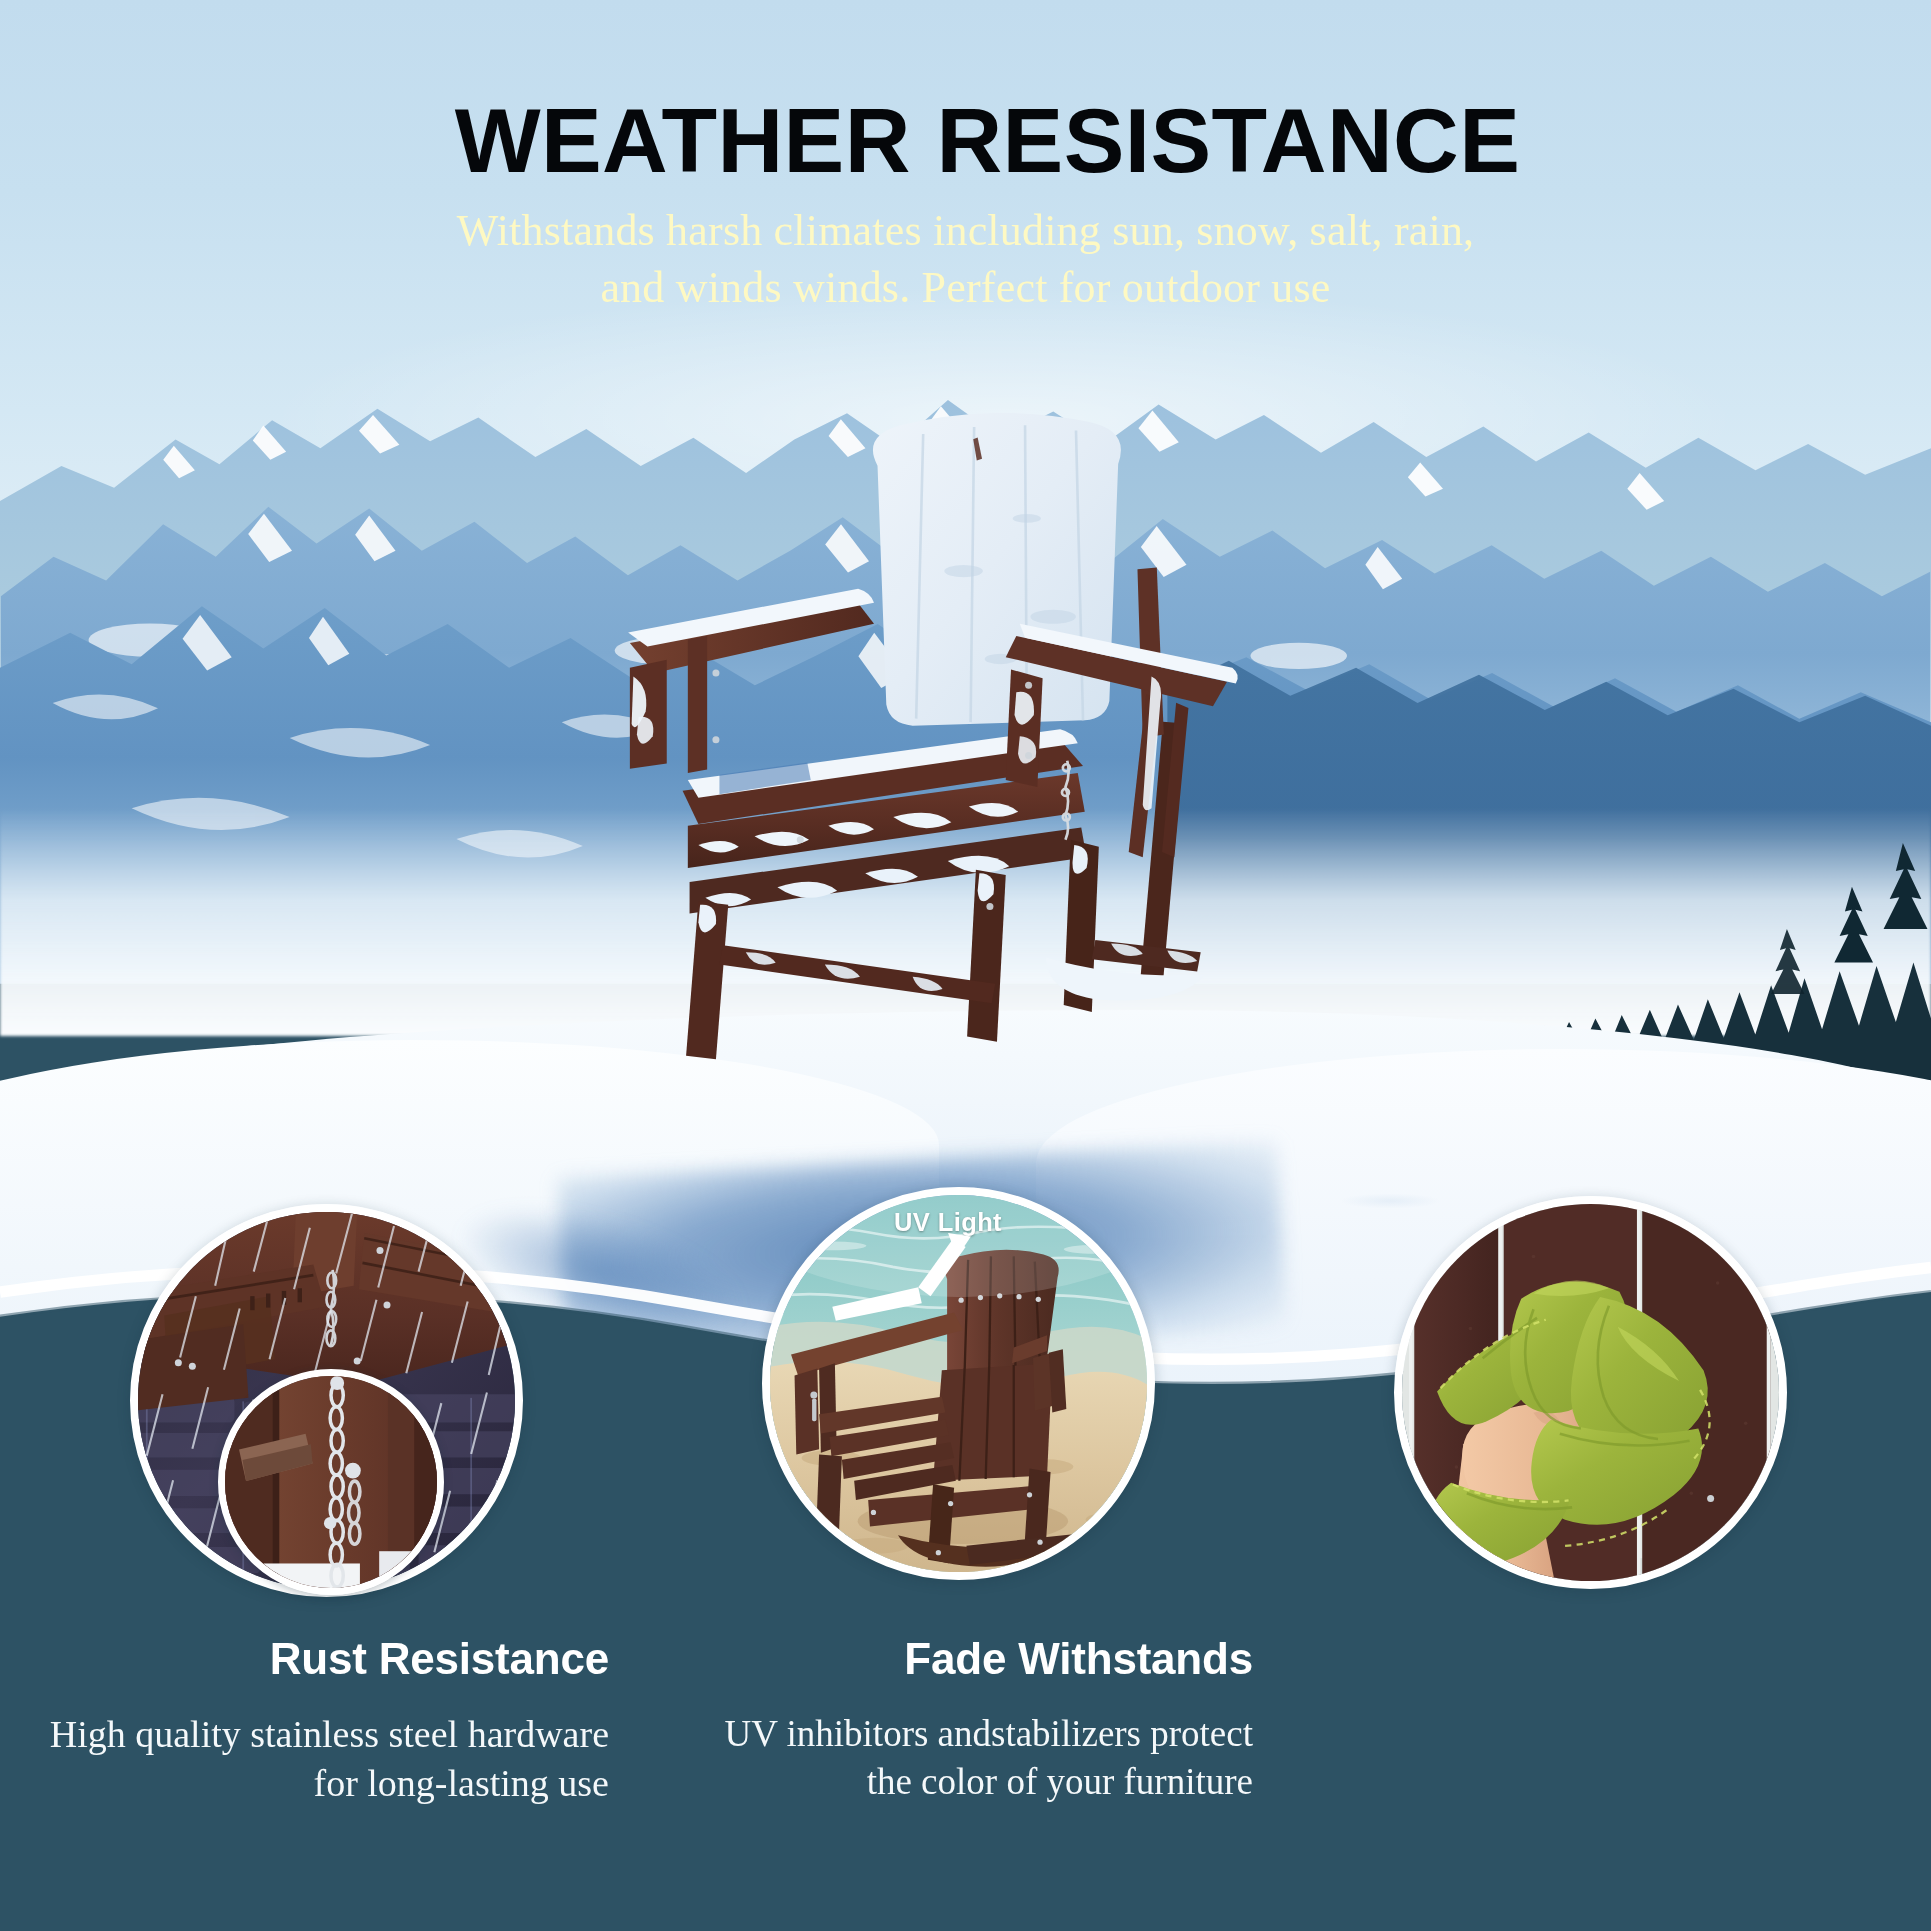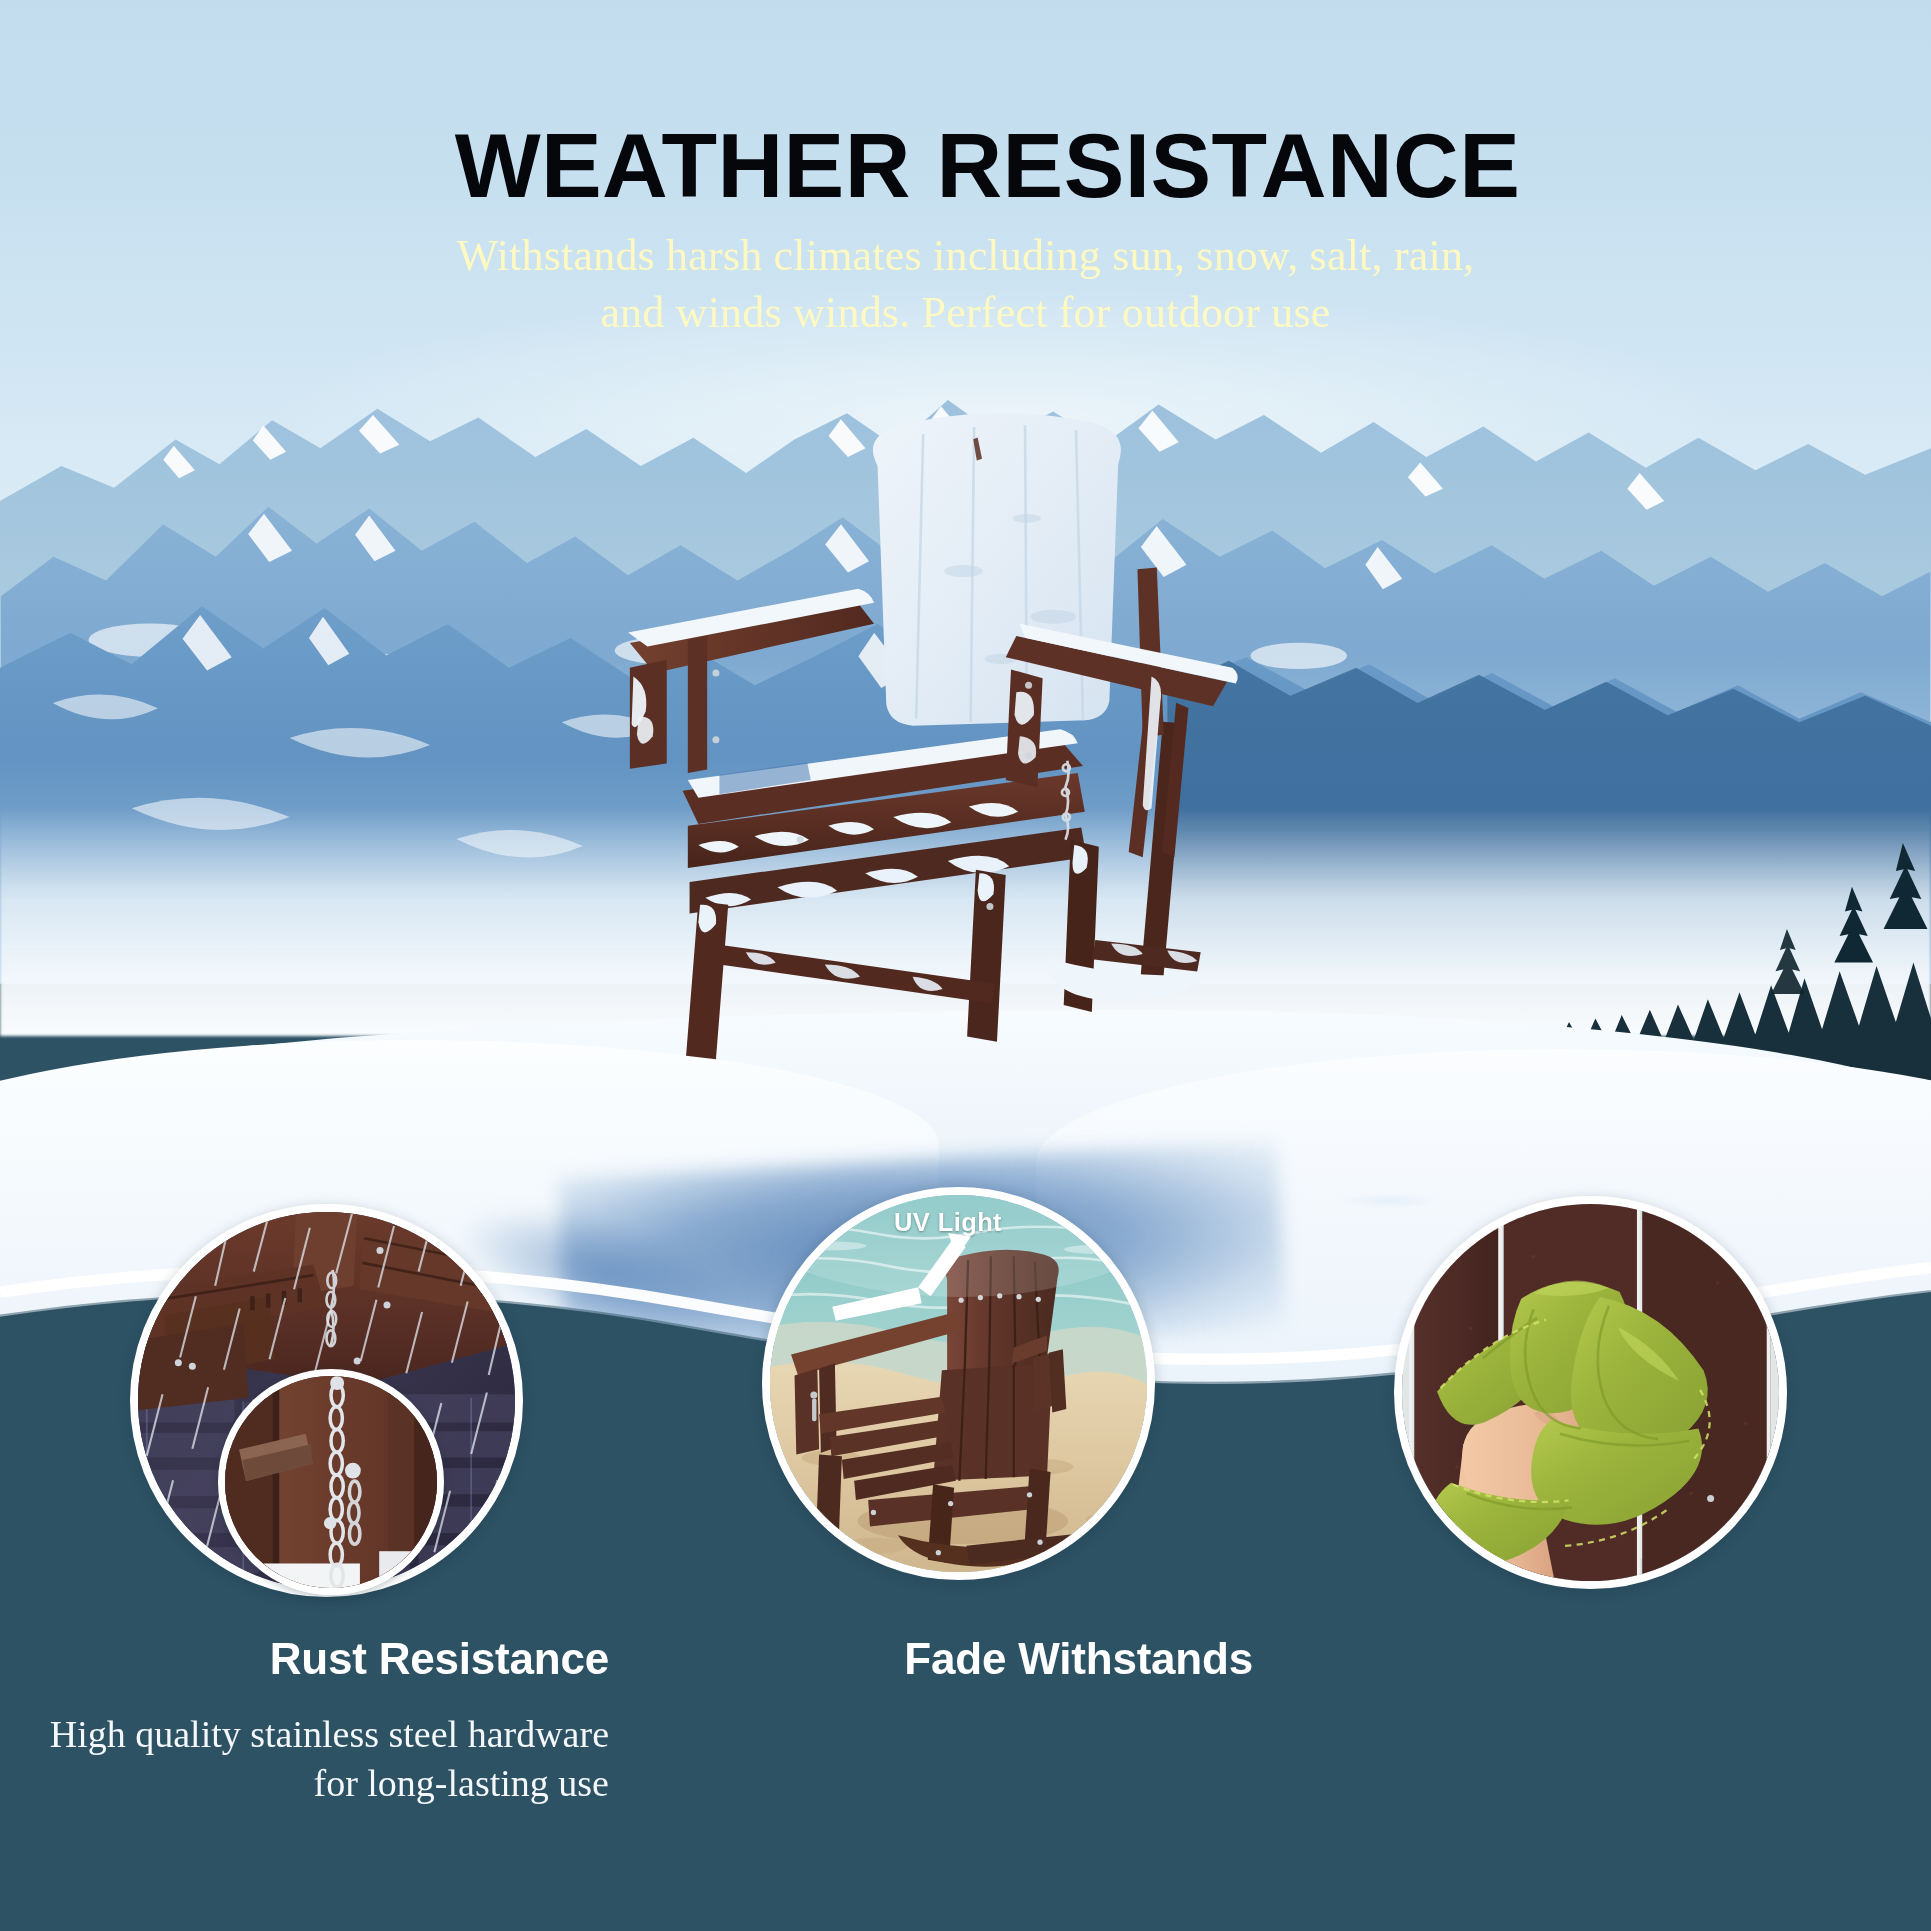--- a/index.html
+++ b/index.html
@@ -84,21 +84,21 @@
   }
 
   
   .chair-wrap{
     position:absolute; left:614px; top:413px; width:650px; height:685px;
   }
 
   
   .hdr{ position:absolute; left:0; top:0; width:1931px; text-align:center; }
   .title{
-    margin-top:120px;
+    margin-top:95px;
     font-family:"Liberation Sans", sans-serif;
     font-weight:700;
     font-size:91px;
     letter-spacing:0.4px;
     color:#05070a;
     line-height:1.0;
     padding-left:44px;
   }
   .subtitle{
     margin-top:16px;
@@ -799,19 +799,20 @@
 
   <div class="cards">
 
     <div class="card">
       <h3>Rust Resistance</h3>
       <p>High quality stainless steel hardware for long-lasting use</p>
     </div>
 
     <div class="card mid">
       <h3>Fade Withstands</h3>
+      <p>UV inhibitors andstabilizers protect the color of your furniture</p>
     </div>
 
 
   </div>
 
 </div>
 
 
 </body></html>

